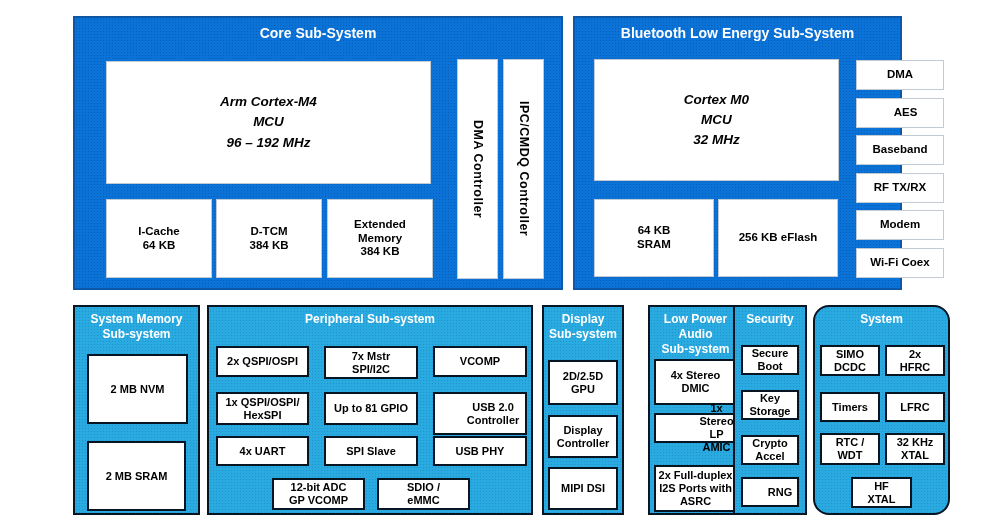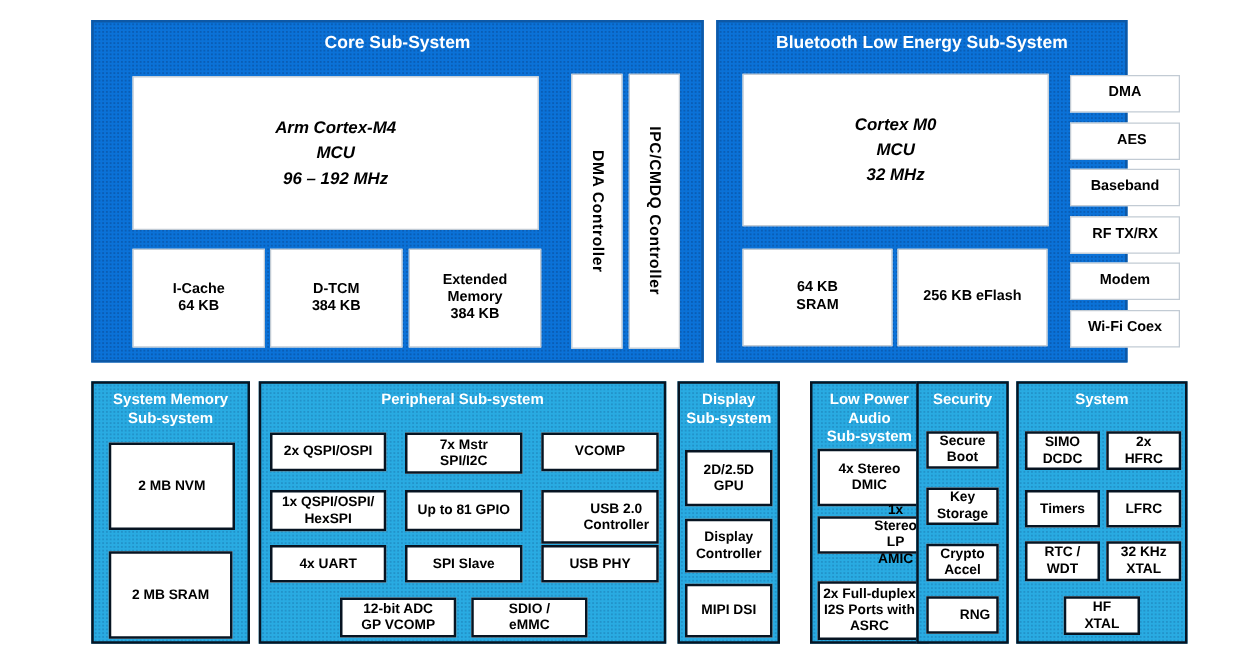--- a/index.html
+++ b/index.html
@@ -132,21 +132,21 @@
     <div class="ptitle light-t">Security</div>
     <div class="blk on-light" style="left:6px; top:38px; width:58px; height:30px;">Secure
 Boot</div>
     <div class="blk on-light" style="left:6px; top:83px; width:58px; height:30px;">Key
 Storage</div>
     <div class="blk on-light" style="left:6px; top:128px; width:58px; height:30px;">Crypto
 Accel</div>
     <div class="blk on-light" style="left:6px; top:170px; width:58px; height:30px;padding-left:20px;">RNG</div>
   </div>
 
-  <div class="panel panel-light" style="left:813px; top:305px; width:137px; height:210px;">
+  <div class="panel panel-light" style="left:813px; top:305px; width:137px; height:210px;border-radius:16px;">
     <div class="ptitle light-t">System</div>
     <div class="blk on-light" style="left:5px; top:38px; width:60px; height:31px;">SIMO
 DCDC</div>
     <div class="blk on-light" style="left:70px; top:38px; width:60px; height:31px;">2x
 HFRC</div>
     <div class="blk on-light" style="left:5px; top:85px; width:60px; height:30px;">Timers</div>
     <div class="blk on-light" style="left:70px; top:85px; width:60px; height:30px;">LFRC</div>
     <div class="blk on-light" style="left:5px; top:126px; width:60px; height:32px;">RTC /
 WDT</div>
     <div class="blk on-light" style="left:70px; top:126px; width:60px; height:32px;">32 KHz

